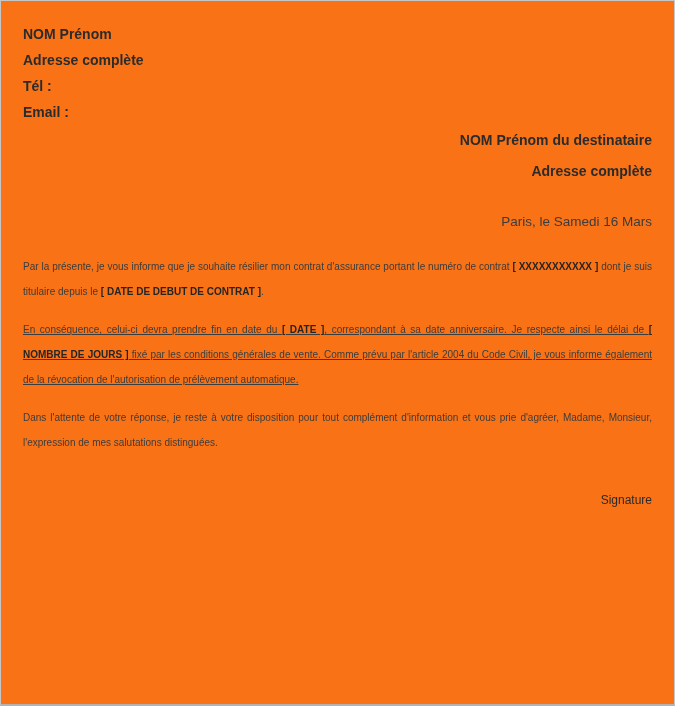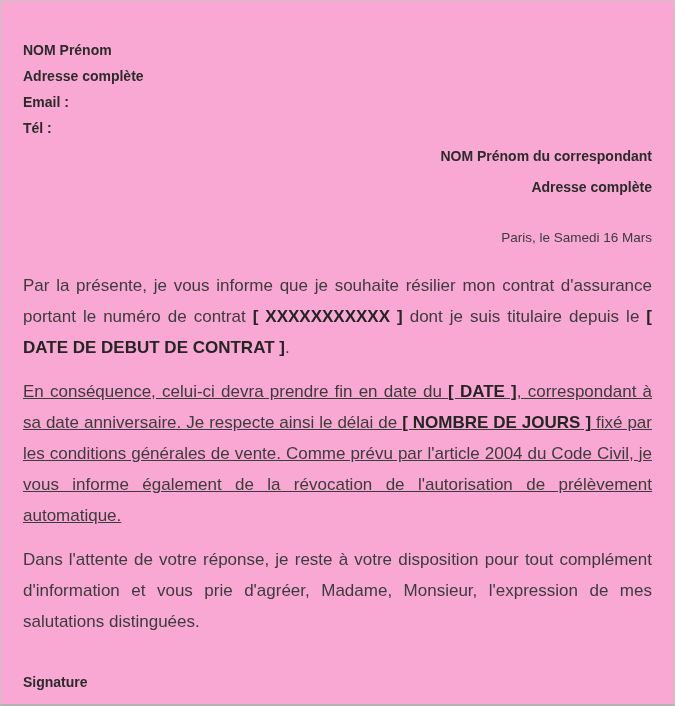--- a/index.html
+++ b/index.html
@@ -5,24 +5,24 @@
   html, body {
     margin: 0;
     padding: 0;
     background: #ffffff;
   }
   .page {
     position: relative;
     width: 675px;
     height: 706px;
     box-sizing: border-box;
-    background: #f9a8d4;
+    background: #f97316;
     border: 1px solid #c6c6c6;
     border-bottom: 2px solid #b3b3b3;
-    padding: 24px 22px 0 22px;
+    padding: 8px 22px 0 22px;
     font-family: "Liberation Sans", sans-serif;
     color: #3c3c3c;
     overflow: hidden;
   }
   .page p { margin: 0; }
 
   .sender {
     margin-top: 12px;
   }
   .sender p {
@@ -56,56 +56,56 @@
     line-height: 25px;
   }
 
   .salutation {
     margin-top: 17px !important;
     font-size: 13.5px;
     line-height: 25px;
   }
 
   .para {
-    font-size: 17px;
-    line-height: 31px;
+    font-size: 10px;
+    line-height: 25px;
     text-align: justify;
     color: #3c3c3c;
   }
   .para-1 { margin-top: 19px !important; }
   .para-2 { margin-top: 13px !important; text-decoration: underline; }
   .para-3 { margin-top: 13px !important; }
   .para strong {
     font-weight: bold;
     color: #252525;
   }
 
   .signature {
     margin-top: 32px !important;
-    text-align: left;
-    font-size: 14px;
-    font-weight: bold;
+    text-align: right;
+    font-size: 12px;
+    font-weight: normal;
     line-height: 26px;
     color: #2b2b2b;
   }
 </style>
 </head>
 <body>
 
 <div class="page">
 
   <div class="sender">
     <p>NOM Prénom</p>
     <p>Adresse complète</p>
+    <p>Tél :</p>
     <p>Email :</p>
-    <p>Tél :</p>
   </div>
 
   <div class="recipient">
-    <p>NOM Prénom du correspondant</p>
+    <p>NOM Prénom du destinataire</p>
     <p>Adresse complète</p>
   </div>
 
   <p class="dateline">Paris, le Samedi 16 Mars</p>
 
 
 
   <p class="para para-1"><span>Par la présente, je vous informe que je souhaite résilier mon contrat d'assurance portant le numéro de contrat </span><strong>[ XXXXXXXXXXX ]</strong><span> dont je suis titulaire depuis le </span><strong>[ DATE DE DEBUT DE CONTRAT ]</strong><span>.</span></p>
 
   <p class="para para-2"><span>En conséquence, celui-ci devra prendre fin en date du </span><strong>[ DATE ]</strong><span>, correspondant à sa date anniversaire. Je respecte ainsi le délai de </span><strong>[ NOMBRE DE JOURS ]</strong><span> fixé par les conditions générales de vente. Comme prévu par l'article 2004 du Code Civil, je vous informe également de la révocation de l'autorisation de prélèvement automatique.</span></p>

